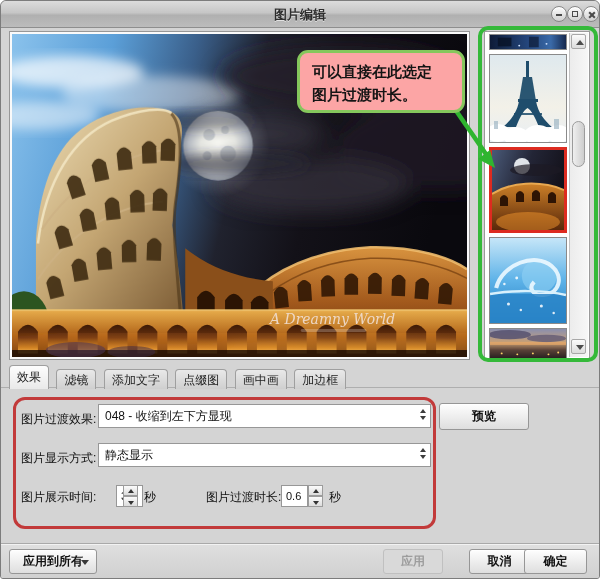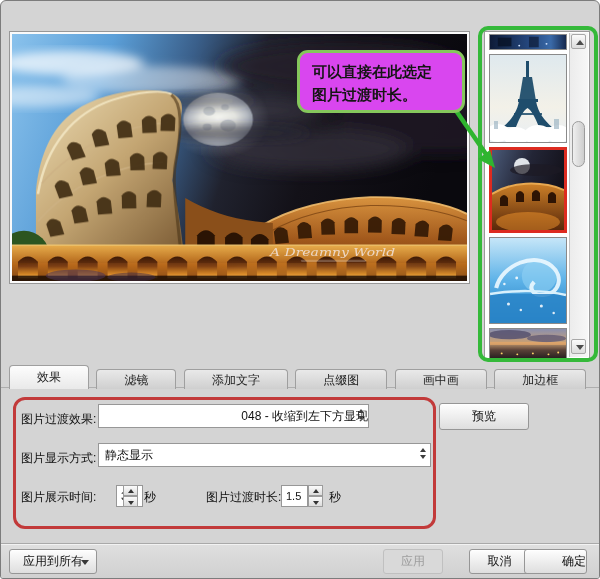--- a/index.html
+++ b/index.html
@@ -12,21 +12,21 @@
   .title{position:absolute;left:0;right:0;top:5px;text-align:center;font-size:13px;font-weight:bold;
     color:#2e2e2e;text-shadow:0 1px 0 rgba(255,255,255,.6);}
   .winbtn{position:absolute;top:5px;width:16px;height:16px;border-radius:50%;
     background:linear-gradient(#fdfdfd,#cfcfcf);border:1px solid #878787;box-sizing:border-box;
     box-shadow:inset 0 1px 0 #fff;}
   .winbtn .bar{position:absolute;left:4px;top:7px;width:6px;height:2px;background:#4a4a4a;}
   .winbtn .box{position:absolute;left:4px;top:4px;width:6px;height:6px;border:1.5px solid #4a4a4a;box-sizing:border-box;}
   .winbtn .x1,.winbtn .x2{position:absolute;left:6.5px;top:3.5px;width:2px;height:8px;background:#4a4a4a;}
   .winbtn .x1{transform:rotate(45deg);} .winbtn .x2{transform:rotate(-45deg);}
   
-  .frame{position:absolute;left:8px;top:30px;width:461px;height:253px;background:#fafafa;
+  .frame{position:absolute;left:8px;top:30px;width:461px;height:329px;background:#fafafa;
     border:1px solid #979797;box-sizing:border-box;padding:2px;}
   .frame svg{display:block;width:100%;height:100%;}
   
   .listpanel{position:absolute;left:483px;top:30px;width:106px;height:328px;background:#fff;
     border:1px solid #9a9a9a;box-sizing:border-box;overflow:hidden;}
   .thumb{position:absolute;left:4px;width:78px;border:1px solid #8a8a8a;box-sizing:border-box;overflow:hidden;background:#fff;}
   .thumb svg{display:block;width:100%;height:100%;}
   .thumb.selected{border:3px solid #dd2b20;}
   .scrollbar{position:absolute;right:1px;top:1px;width:18px;height:324px;
     background:linear-gradient(90deg,#ececec,#f7f7f7);border-left:1px solid #c2c2c2;}
@@ -34,44 +34,44 @@
     border:1px solid #a8a8a8;border-radius:2px;box-sizing:border-box;}
   .tri-up{position:absolute;left:3.5px;top:5px;width:0;height:0;border-left:4px solid transparent;
     border-right:4px solid transparent;border-bottom:5px solid #4c4c4c;}
   .tri-down{position:absolute;left:3.5px;top:5px;width:0;height:0;border-left:4px solid transparent;
     border-right:4px solid transparent;border-top:5px solid #4c4c4c;}
   .sthumb{position:absolute;left:2px;top:88px;width:13px;height:46px;border:1px solid #9b9b9b;border-radius:7px;
     background:linear-gradient(90deg,#efefef,#cdcdcd);box-sizing:border-box;}
   
   .green-outline{position:absolute;left:477px;top:25px;width:120px;height:336px;border:4px solid #35b93a;
     border-radius:10px;box-sizing:border-box;pointer-events:none;z-index:30;}
-  .callout{position:absolute;left:296px;top:49px;width:168px;height:63px;background:#d946ef;
+  .callout{position:absolute;left:296px;top:49px;width:168px;height:63px;background:#fca5a5;
     border:3px solid #85c75c;border-radius:11px;box-sizing:border-box;z-index:32;
     padding:7px 12px;font-size:15px;font-weight:bold;color:#151515;line-height:23px;}
   .arrow-overlay{position:absolute;left:0;top:0;width:600px;height:579px;pointer-events:none;z-index:31;}
   .red-outline{position:absolute;left:12px;top:396px;width:423px;height:132px;border:3px solid #c23a3a;
     border-radius:12px;box-sizing:border-box;pointer-events:none;z-index:20;}
   
   .tabbar{position:absolute;left:8px;top:364px;height:23px;z-index:2;}
-  .tab{display:inline-block;vertical-align:bottom;height:20px;line-height:20px;padding:0 27px;margin-right:3px;
+  .tab{display:inline-block;vertical-align:bottom;height:20px;line-height:20px;padding:0 7px;margin-right:3px;
     font-size:12px;color:#222;background:linear-gradient(#e9e9e9,#cfcfcf);
     border:1px solid #9f9f9f;border-bottom:none;border-radius:4px 4px 0 0;box-sizing:border-box;}
   .tab.active{height:24px;line-height:23px;background:linear-gradient(#fdfdfd,#e9e9e9);position:relative;top:0px;z-index:3;}
   .panel-sep{position:absolute;left:0;top:386px;width:100%;height:1px;background:#aeaeae;}
   
   .flabel{position:absolute;font-size:12px;color:#111;}
   .combo{position:absolute;height:24px;background:#fff;border:1px solid #979797;box-sizing:border-box;
     font-size:12px;color:#111;line-height:22px;padding-left:6px;}
   .combo .arrows{position:absolute;right:4px;top:4px;}
   .arr-up{width:0;height:0;border-left:3.5px solid transparent;border-right:3.5px solid transparent;
     border-bottom:4.5px solid #3c3c3c;margin-bottom:3px;}
   .arr-down{width:0;height:0;border-left:3.5px solid transparent;border-right:3.5px solid transparent;
     border-top:4.5px solid #3c3c3c;}
   .btn{position:absolute;background:linear-gradient(#fefefe,#dedede);border:1px solid #969696;border-radius:3px;
-    box-sizing:border-box;font-size:12px;color:#111;text-align:center;box-shadow:inset 0 1px 0 #fff;}
+    box-sizing:border-box;font-size:12px;color:#111;text-align:center;box-shadow:inset 0 1px 0 #fff;font-weight:bold;}
   .spinbox{position:absolute;width:27px;height:22px;background:#fff;border:1px solid #979797;box-sizing:border-box;
     font-size:11px;color:#111;line-height:20px;padding-left:4px;}
   .spinner{position:absolute;width:15px;height:22px;}
   .spinner .sb{position:absolute;left:0;width:15px;height:11px;background:linear-gradient(#fbfbfb,#dcdcdc);
     border:1px solid #9c9c9c;box-sizing:border-box;}
   .spinner .sb .au{position:absolute;left:3.5px;top:3px;width:0;height:0;border-left:3px solid transparent;
     border-right:3px solid transparent;border-bottom:4px solid #333;}
   .spinner .sb .ad{position:absolute;left:3.5px;top:3.5px;width:0;height:0;border-left:3px solid transparent;
     border-right:3px solid transparent;border-top:4px solid #333;}
   
@@ -79,20 +79,33 @@
     background:linear-gradient(#dfdfdf,#cfcfcf);border-top:1px solid #a9a9a9;box-shadow:inset 0 1px 0 #f2f2f2;}
   .btn.disabled{background:#d9d9d9;border-color:#c0c0c0;color:#9d9d9d;box-shadow:none;}
   .dd-caret{position:absolute;right:7px;top:10px;width:0;height:0;border-left:4px solid transparent;
     border-right:4px solid transparent;border-top:5px solid #3a3a3a;}
 </style>
 </head>
 <body>
 
 <div id="dialog">
 
+  <div class="titlebar">
+    <div class="title">图片编辑</div>
+    <div class="winbtn" style="left:550px;">
+      <span class="bar"></span>
+      </div>
+    <div class="winbtn" style="left:566px;">
+      <span class="box"></span>
+      </div>
+    <div class="winbtn" style="left:582px;">
+      <span class="x1"></span>
+        <span class="x2"></span>
+      </div>
+  </div>
 
   <div class="frame">
     <svg viewBox="0 0 457 324" preserveAspectRatio="none">
       <defs>
         <linearGradient id="sky" x1="0" y1="0" x2="1" y2="0.18">
           <stop offset="0" stop-color="#8ac2ec"></stop>
             <stop offset="0.22" stop-color="#5b9fd8"></stop>
           <stop offset="0.4" stop-color="#3a5f8a"></stop>
             <stop offset="0.55" stop-color="#20222e"></stop>
           <stop offset="0.72" stop-color="#131118"></stop>
@@ -395,21 +408,21 @@
     <div class="tab">添加文字</div>
     <div class="tab">点缀图</div>
     <div class="tab">画中画</div>
     <div class="tab">加边框</div>
   </div>
   <div class="panel-sep"></div>
 
   <div class="red-outline"></div>
 
   <div class="flabel" style="left:20px;top:410px;">图片过渡效果:</div>
-  <div class="combo" style="left:97px;top:403px;width:271px;text-align:right;">
+  <div class="combo" style="left:97px;top:403px;width:333px;">
     <span>048 - 收缩到左下方显现</span>
     <span class="arrows">
       <span class="arr-up" style="display:block;"></span>
         <span class="arr-down" style="display:block;"></span>
       </span>
   </div>
   <div class="btn" style="left:438px;top:402px;width:90px;height:27px;line-height:25px;">预览</div>
 
   <div class="flabel" style="left:20px;top:449px;">图片显示方式:</div>
   <div class="combo" style="left:97px;top:442px;width:333px;">
@@ -426,34 +439,34 @@
     <div class="sb" style="top:0;">
         <span class="au"></span>
       </div>
     <div class="sb" style="top:11px;">
         <span class="ad"></span>
       </div>
   </div>
   <div class="flabel" style="left:143px;top:488px;">秒</div>
 
   <div class="flabel" style="left:205px;top:488px;">图片过渡时长:</div>
-  <div class="spinbox" style="left:280px;top:484px;">1.5</div>
+  <div class="spinbox" style="left:280px;top:484px;">0.6</div>
   <div class="spinner" style="left:307px;top:484px;">
     <div class="sb" style="top:0;">
         <span class="au"></span>
       </div>
     <div class="sb" style="top:11px;">
         <span class="ad"></span>
       </div>
   </div>
   <div class="flabel" style="left:328px;top:488px;">秒</div>
 
   <div class="footer">
     <div class="btn" style="left:8px;top:5px;width:88px;height:25px;line-height:23px;">
       <span>应用到所有</span>
       <span class="dd-caret"></span>
     </div>
     <div class="btn disabled" style="left:382px;top:5px;width:60px;height:25px;line-height:23px;">应用</div>
     <div class="btn" style="left:468px;top:5px;width:61px;height:25px;line-height:23px;">取消</div>
-    <div class="btn" style="left:523px;top:5px;width:63px;height:25px;line-height:23px;text-align:right;">确定</div>
+    <div class="btn" style="left:523px;top:5px;width:63px;height:25px;line-height:23px;">确定</div>
   </div>
 
 </div>
 
 </body></html>

